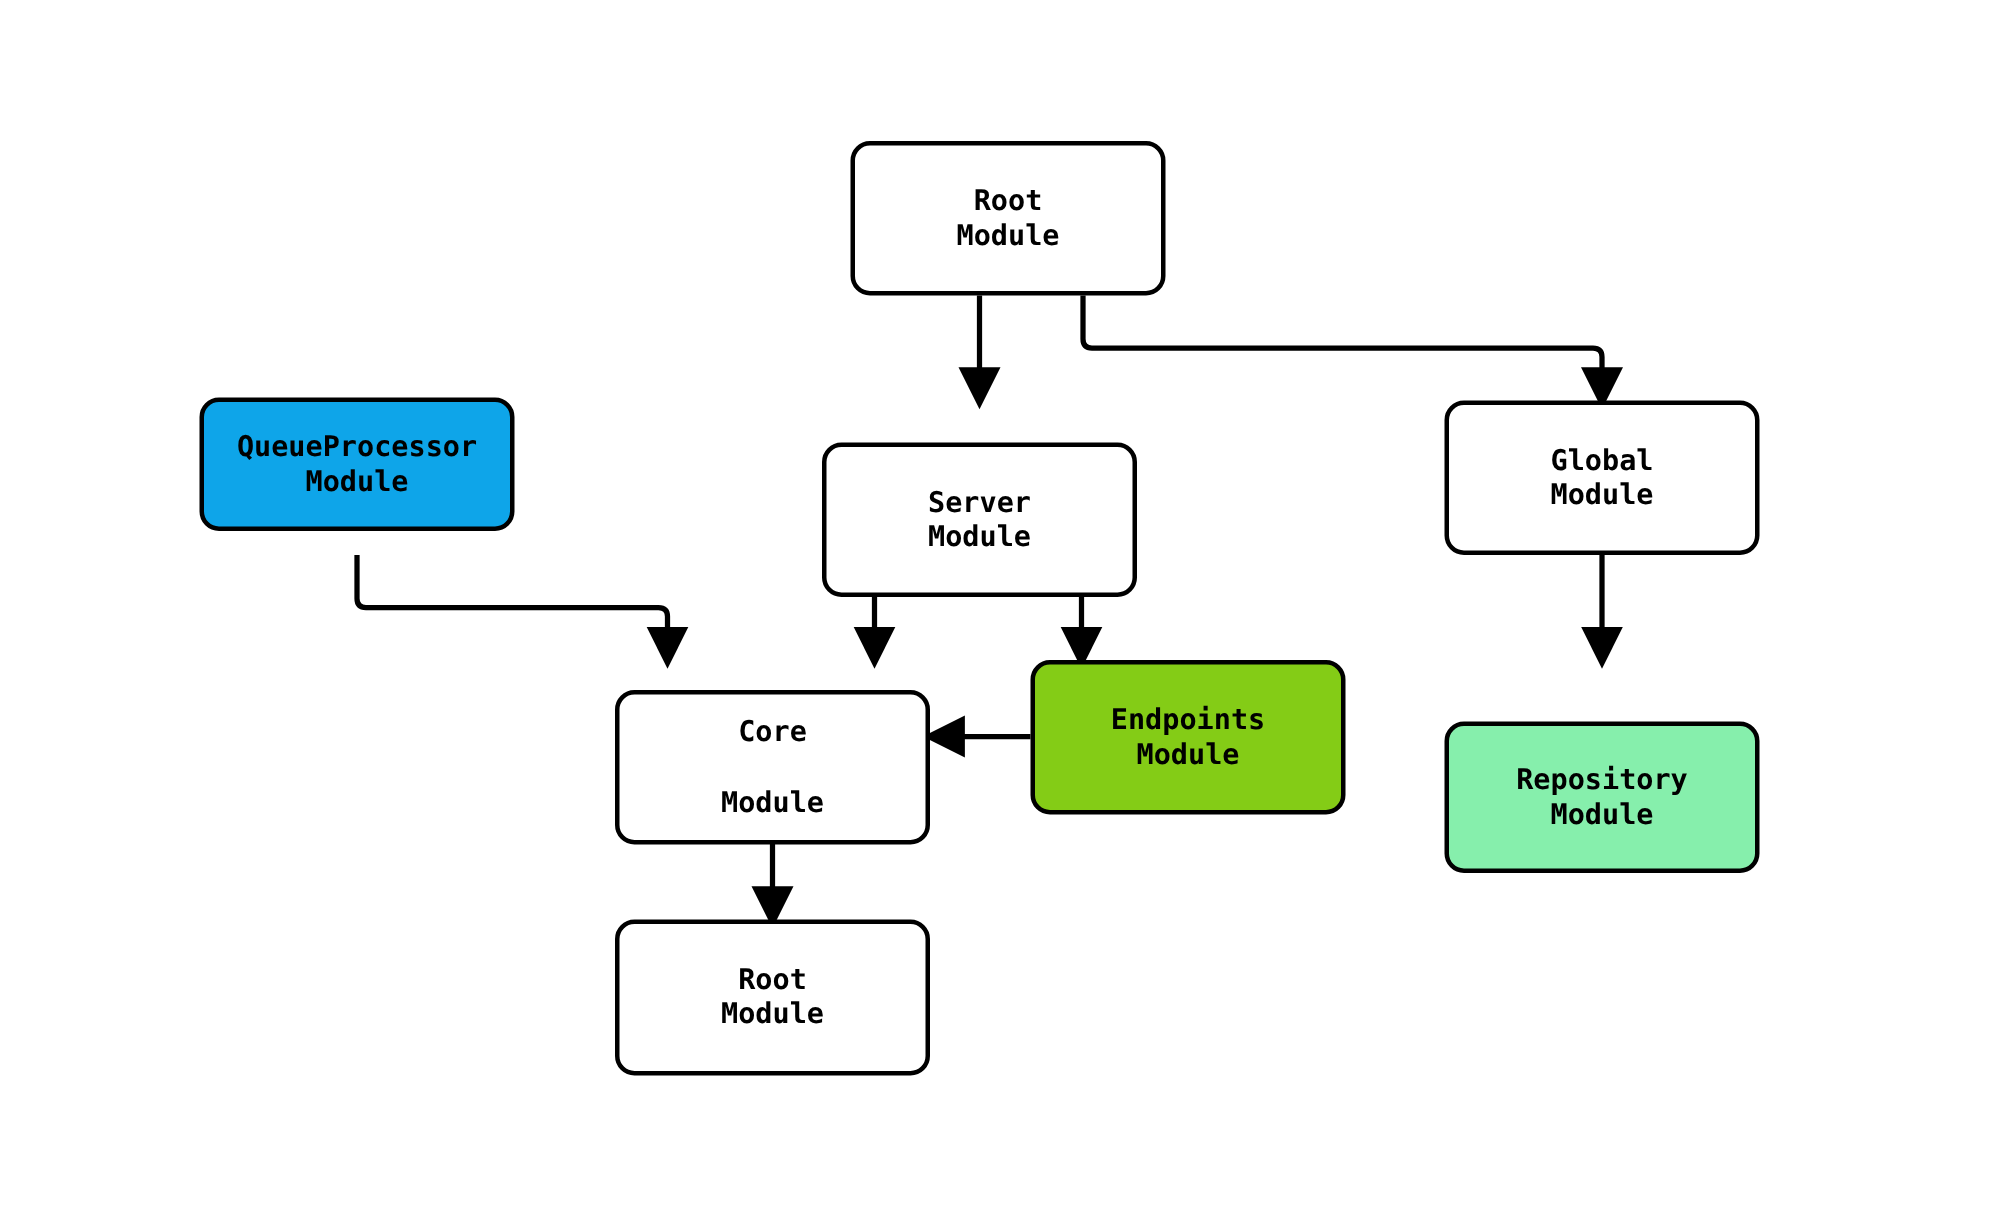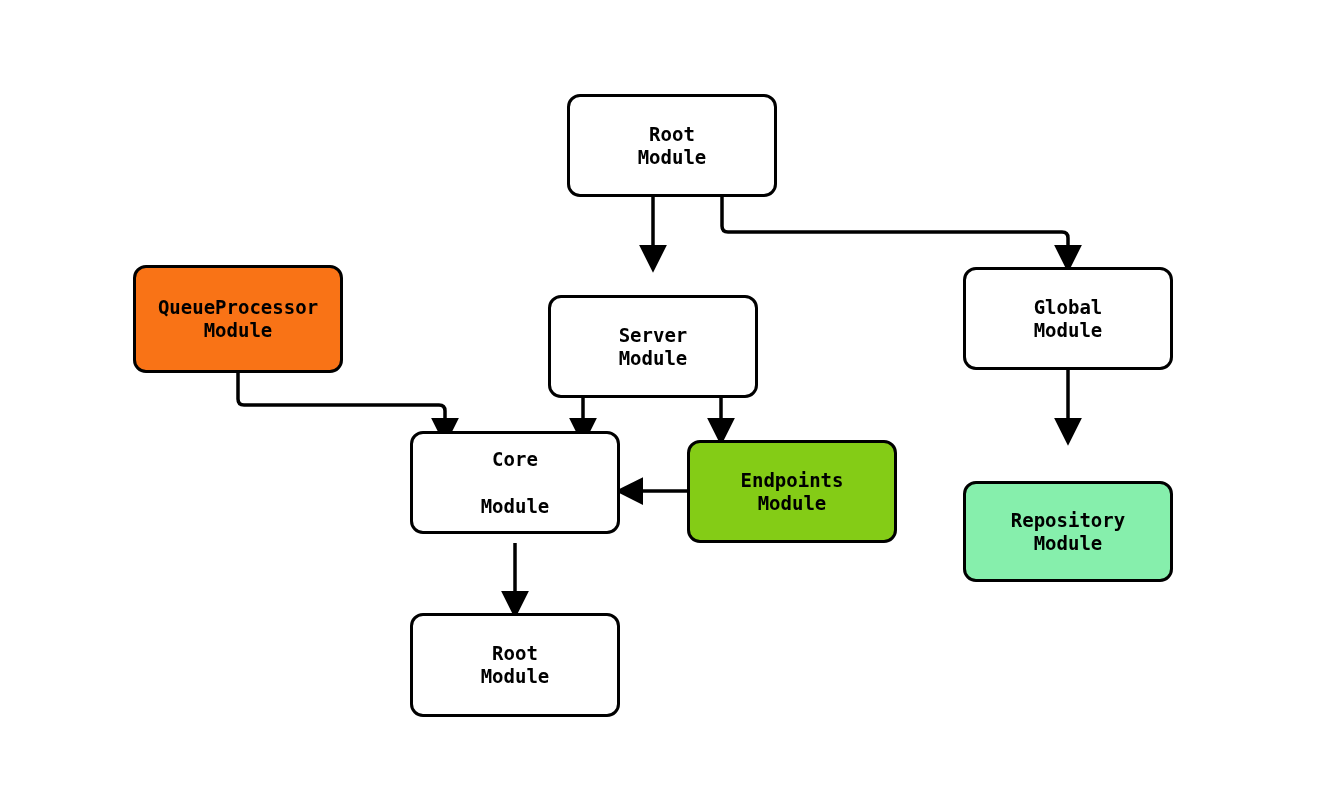--- a/index.html
+++ b/index.html
@@ -68,33 +68,33 @@
         <path d="M 1068 370 L 1068 423" stroke="#000000"></path>
         <path d="M 515 543 L 515 596" stroke="#000000"></path>
       </g>
   </svg>
 
   <div id="nodes-group">
       <div class="node" style="left: 548px; top: 94px; width: 210px; height: 103px; background: rgb(255, 255, 255); border-color: rgb(0, 0, 0); margin-left: 19px;">
         <div class="node-line">Root</div>
         <div class="node-line">Module</div>
       </div>
-      <div class="node" style="left: 133px; top: 265px; width: 210px; height: 108px; background: #f97316; border-color: rgb(0, 0, 0);">
+      <div class="node" style="left: 133px; top: 265px; width: 210px; height: 89px; background: #0ea5e9; border-color: rgb(0, 0, 0);">
         <div class="node-line">QueueProcessor</div>
         <div class="node-line">Module</div>
       </div>
       <div class="node" style="left: 548px; top: 267px; width: 210px; height: 103px; background: rgb(255, 255, 255); border-color: rgb(0, 0, 0); margin-top: 28px;">
         <div class="node-line">Server</div>
         <div class="node-line">Module</div>
       </div>
       <div class="node" style="left: 963px; top: 267px; width: 210px; height: 103px; background: rgb(255, 255, 255); border-color: rgb(0, 0, 0);">
         <div class="node-line">Global</div>
         <div class="node-line">Module</div>
       </div>
-      <div class="node" style="left: 410px; top: 431px; width: 210px; height: 103px; background: rgb(255, 255, 255); border-color: rgb(0, 0, 0); gap: 24px;">
+      <div class="node" style="left: 410px; top: 460px; width: 210px; height: 103px; background: rgb(255, 255, 255); border-color: rgb(0, 0, 0); gap: 24px;">
         <div class="node-line">Core</div>
         <div class="node-line">Module</div>
       </div>
       <div class="node" style="left: 687px; top: 440px; width: 210px; height: 103px; background: #84cc16; border-color: rgb(0, 0, 0);">
         <div class="node-line">Endpoints</div>
         <div class="node-line">Module</div>
       </div>
       <div class="node" style="left: 963px; top: 440px; width: 210px; height: 101px; background: #86efac; border-color: rgb(0, 0, 0); margin-top: 41px;">
         <div class="node-line">Repository</div>
         <div class="node-line">Module</div>

